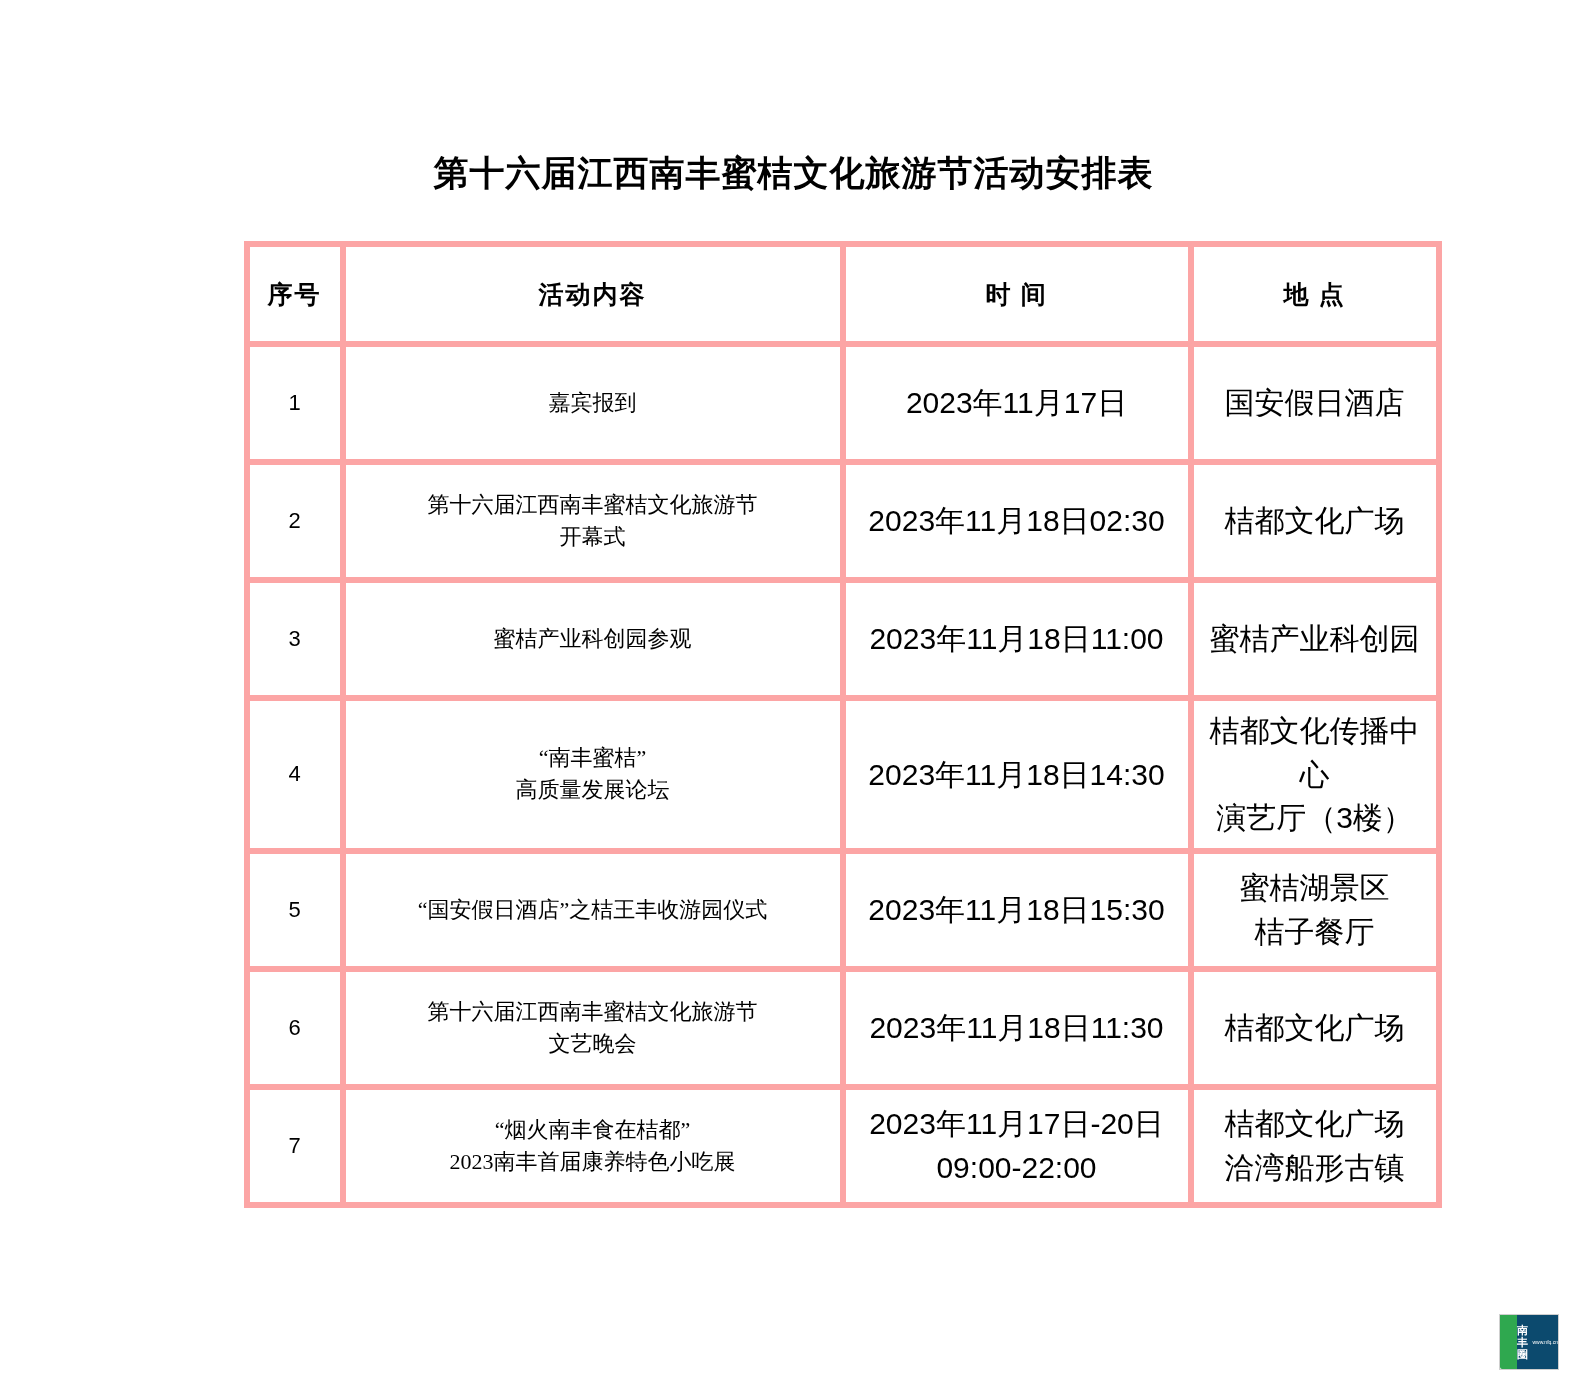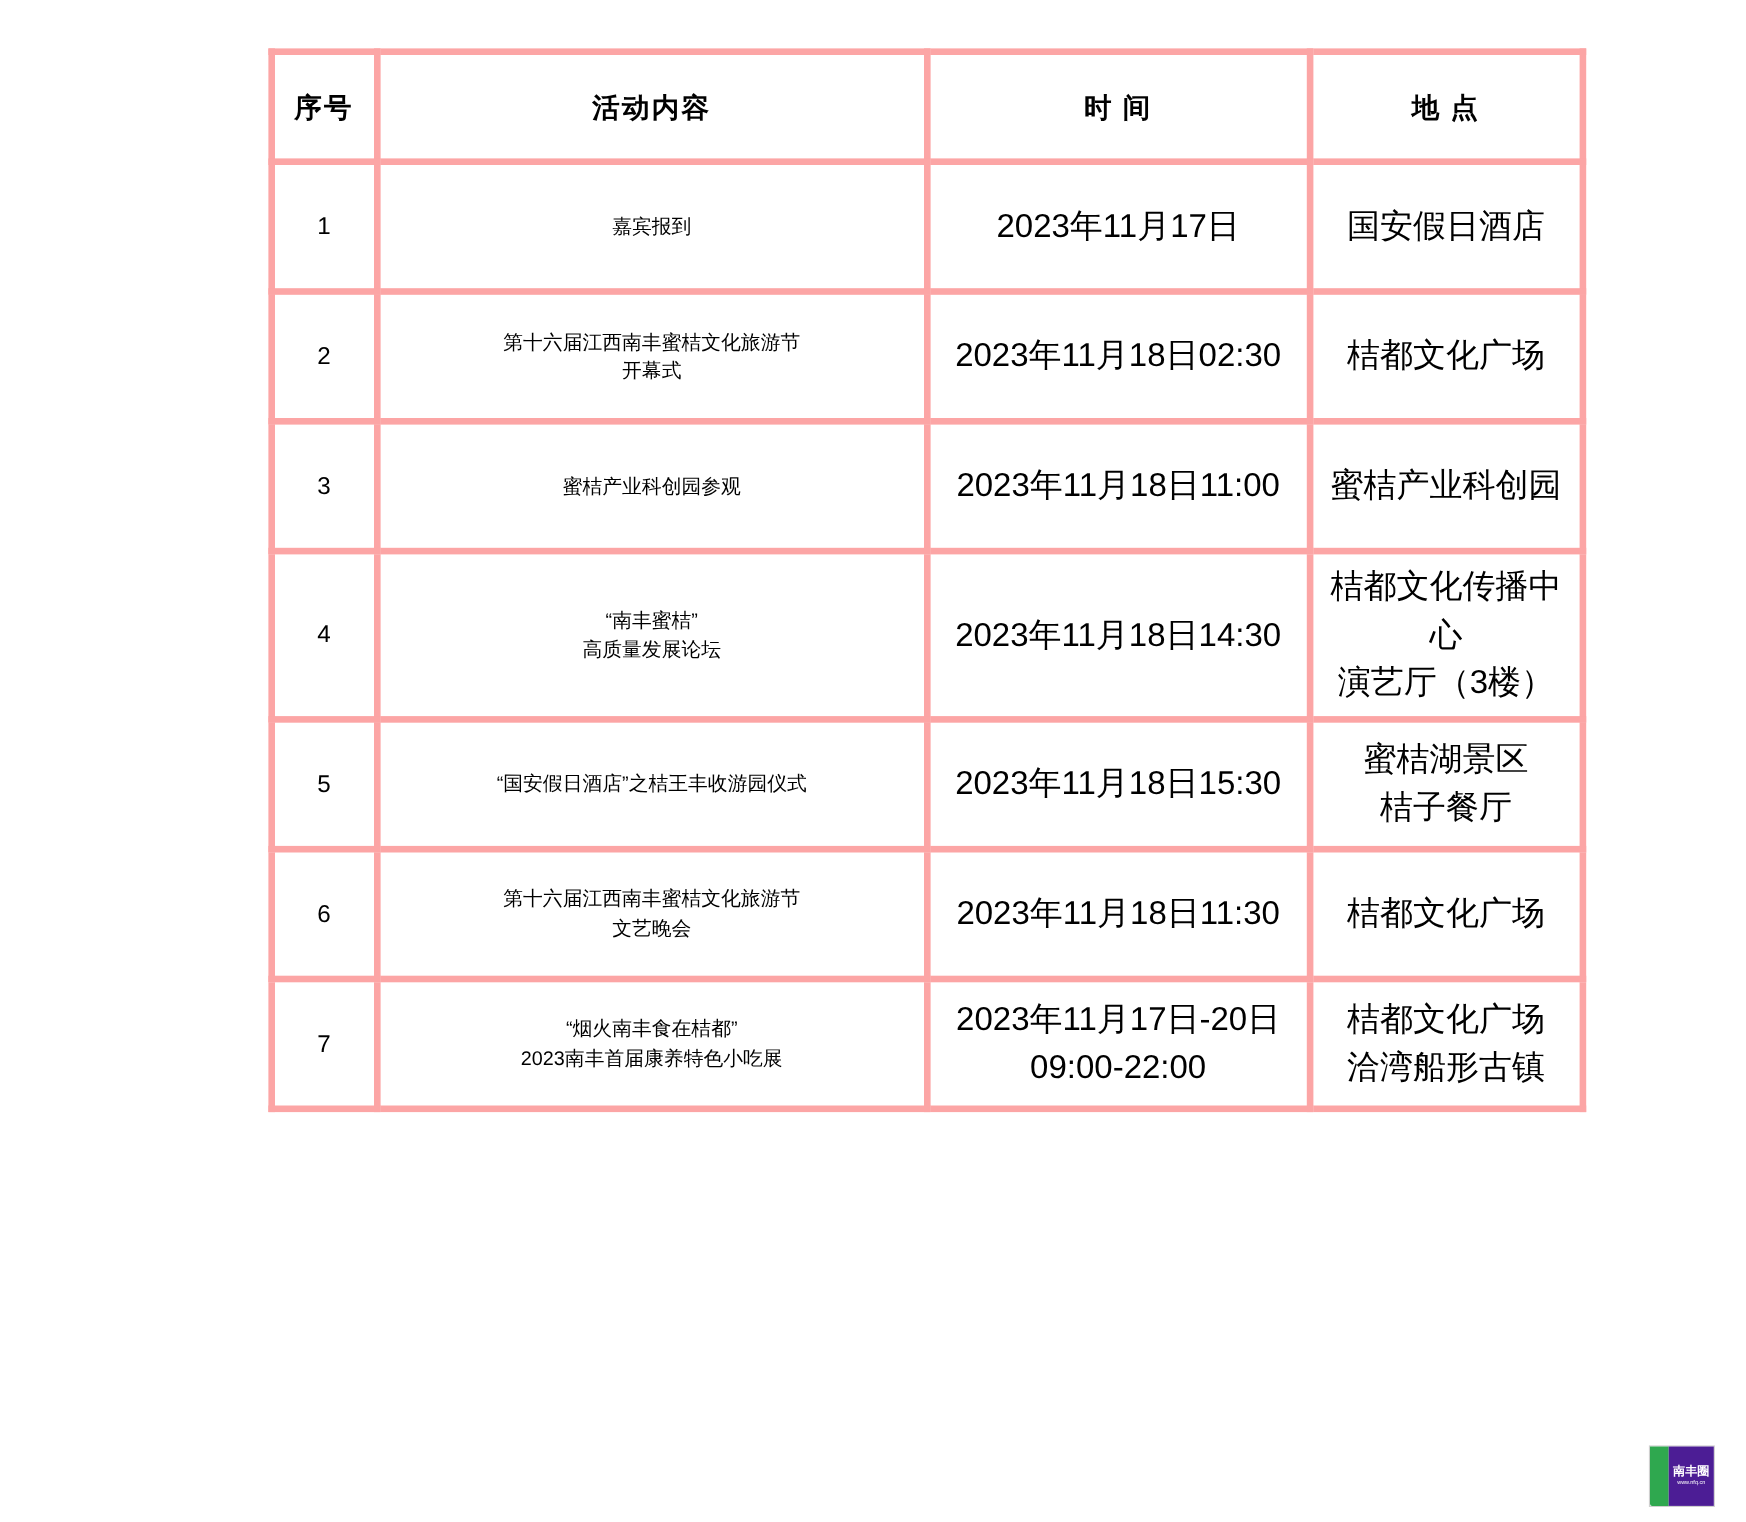--- a/index.html
+++ b/index.html
@@ -64,21 +64,22 @@
   table.schedule tbody td {
     font-size: 30px;
     font-family: "Liberation Sans", sans-serif;
     line-height: 1.45;
   }
   table.schedule tbody td.cell-no {
     font-size: 22px;
     font-family: "Liberation Sans", sans-serif;
   }
   table.schedule tbody td.cell-content {
-    font-size: 18px;
+    font-size: 22px;
+    font-family: Liberation Serif, serif;
   }
   table.schedule tbody tr {
     height: 118px;
   }
   .multi-line {
     white-space: pre-line;
   }
   .logo {
     position: absolute;
     right: 28px;
@@ -90,43 +91,44 @@
     border: 1px solid #cfcfcf;
     background: #fff;
   }
   .logo .leaf {
     width: 17px;
     background: #2fa84f;
     border-radius: 0 0 0 2px;
   }
   .logo .body {
     flex: 1;
-    background: #4c1d95;
+    background: #0c4a6e;
     color: #fff;
     font-family: "Liberation Sans", sans-serif;
     font-size: 11px;
     font-weight: bold;
     display: flex;
-    flex-direction: column;
+    flex-direction: row;
     align-items: center;
     justify-content: center;
     line-height: 1.1;
   }
   .logo .body .sub {
     font-size: 5px;
     font-weight: normal;
     letter-spacing: 0;
     margin-top: 2px;
   }
 </style>
 </head>
 <body>
 
 <div class="page">
 
+  <h1 class="doc-title">第十六届江西南丰蜜桔文化旅游节活动安排表</h1>
 
   <div class="table-wrap">
     <table class="schedule">
       <thead>
         <tr>
           <th class="col-no">序号</th>
           <th class="col-content">活动内容</th>
           <th class="col-time">时 间</th>
           <th class="col-place">地 点</th>
         </tr>

